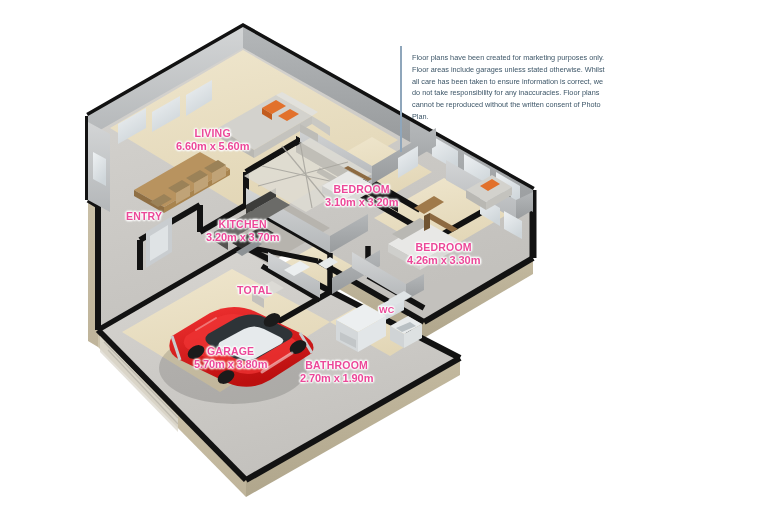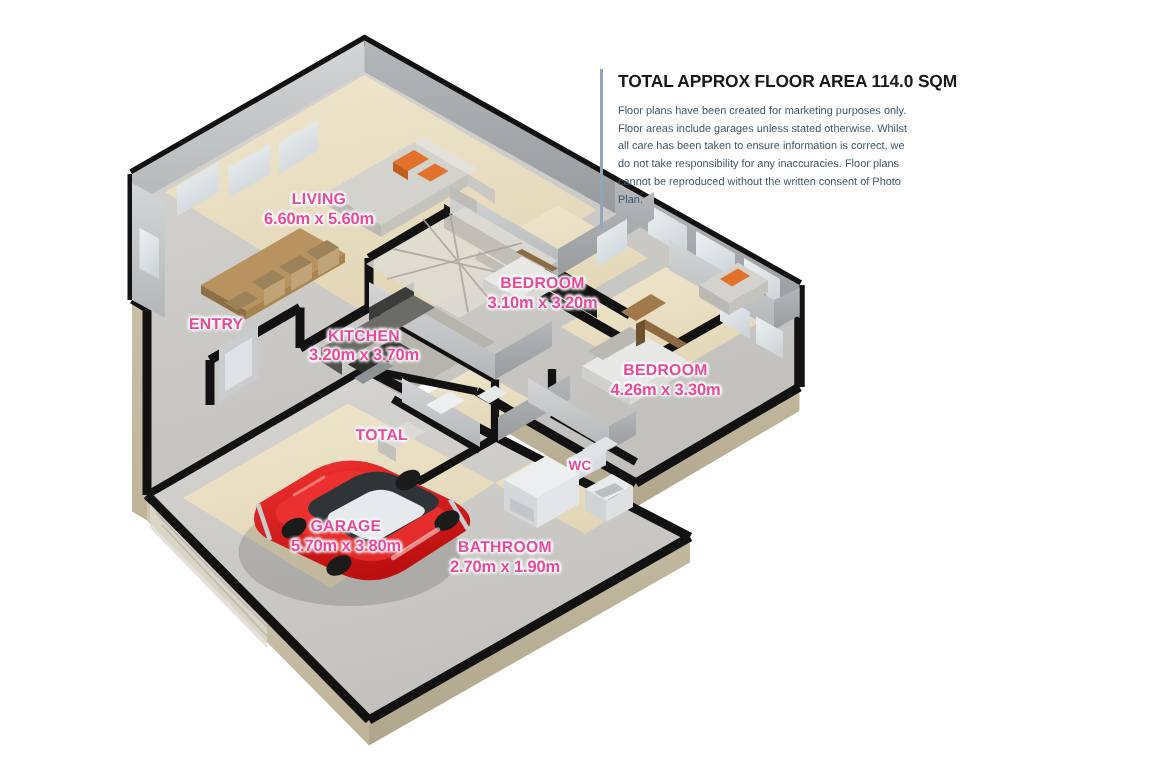--- a/index.html
+++ b/index.html
@@ -403,17 +403,16 @@
   <span class="nm">GARAGE</span>
   <span class="dm">5.70m x 3.80m</span>
 </div>
 
 <div id="header">
 
 
   <div id="divider"></div>
 
   <div id="text-block">
-    <div id="addr-area">TOTAL APPROX FLOOR AREA 114.0 SQM</div>
     <div id="disclaimer">Floor plans have been created for marketing purposes only. Floor areas include garages unless stated otherwise. Whilst all care has been taken to ensure information is correct, we do not take responsibility for any inaccuracies. Floor plans cannot be reproduced without the written consent of Photo Plan.</div>
   </div>
 
 </div>
 
 </body></html>

